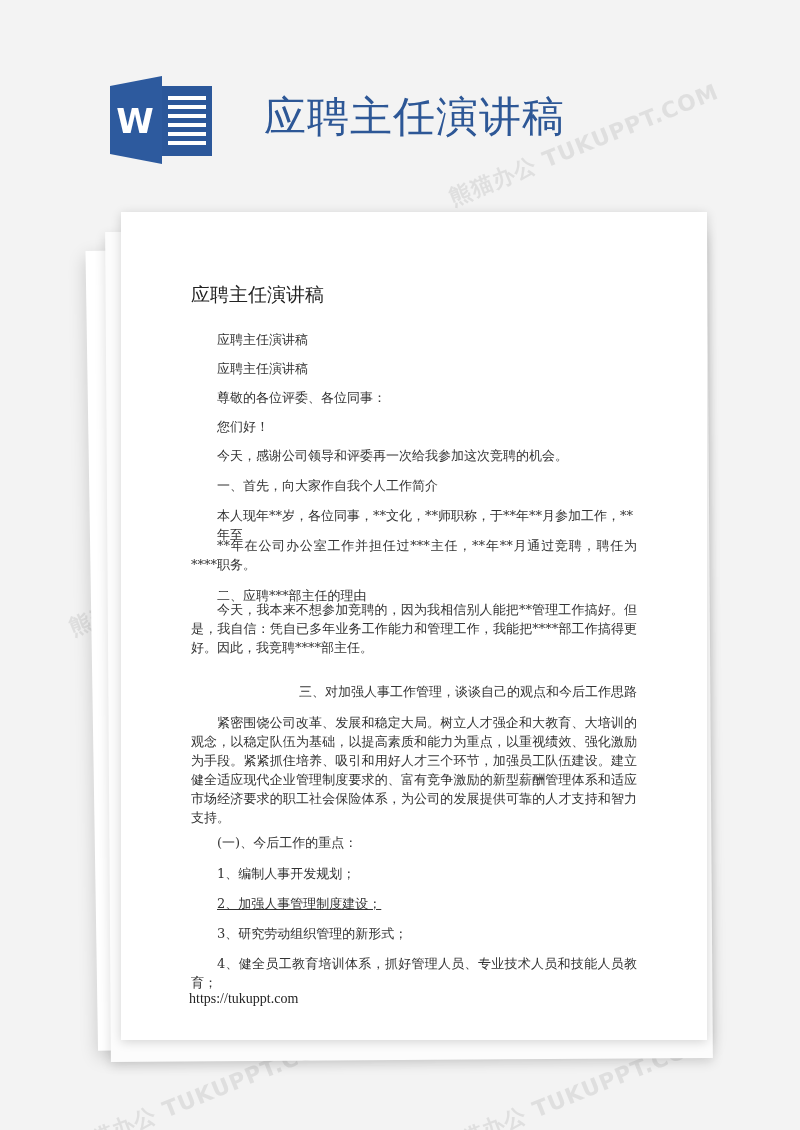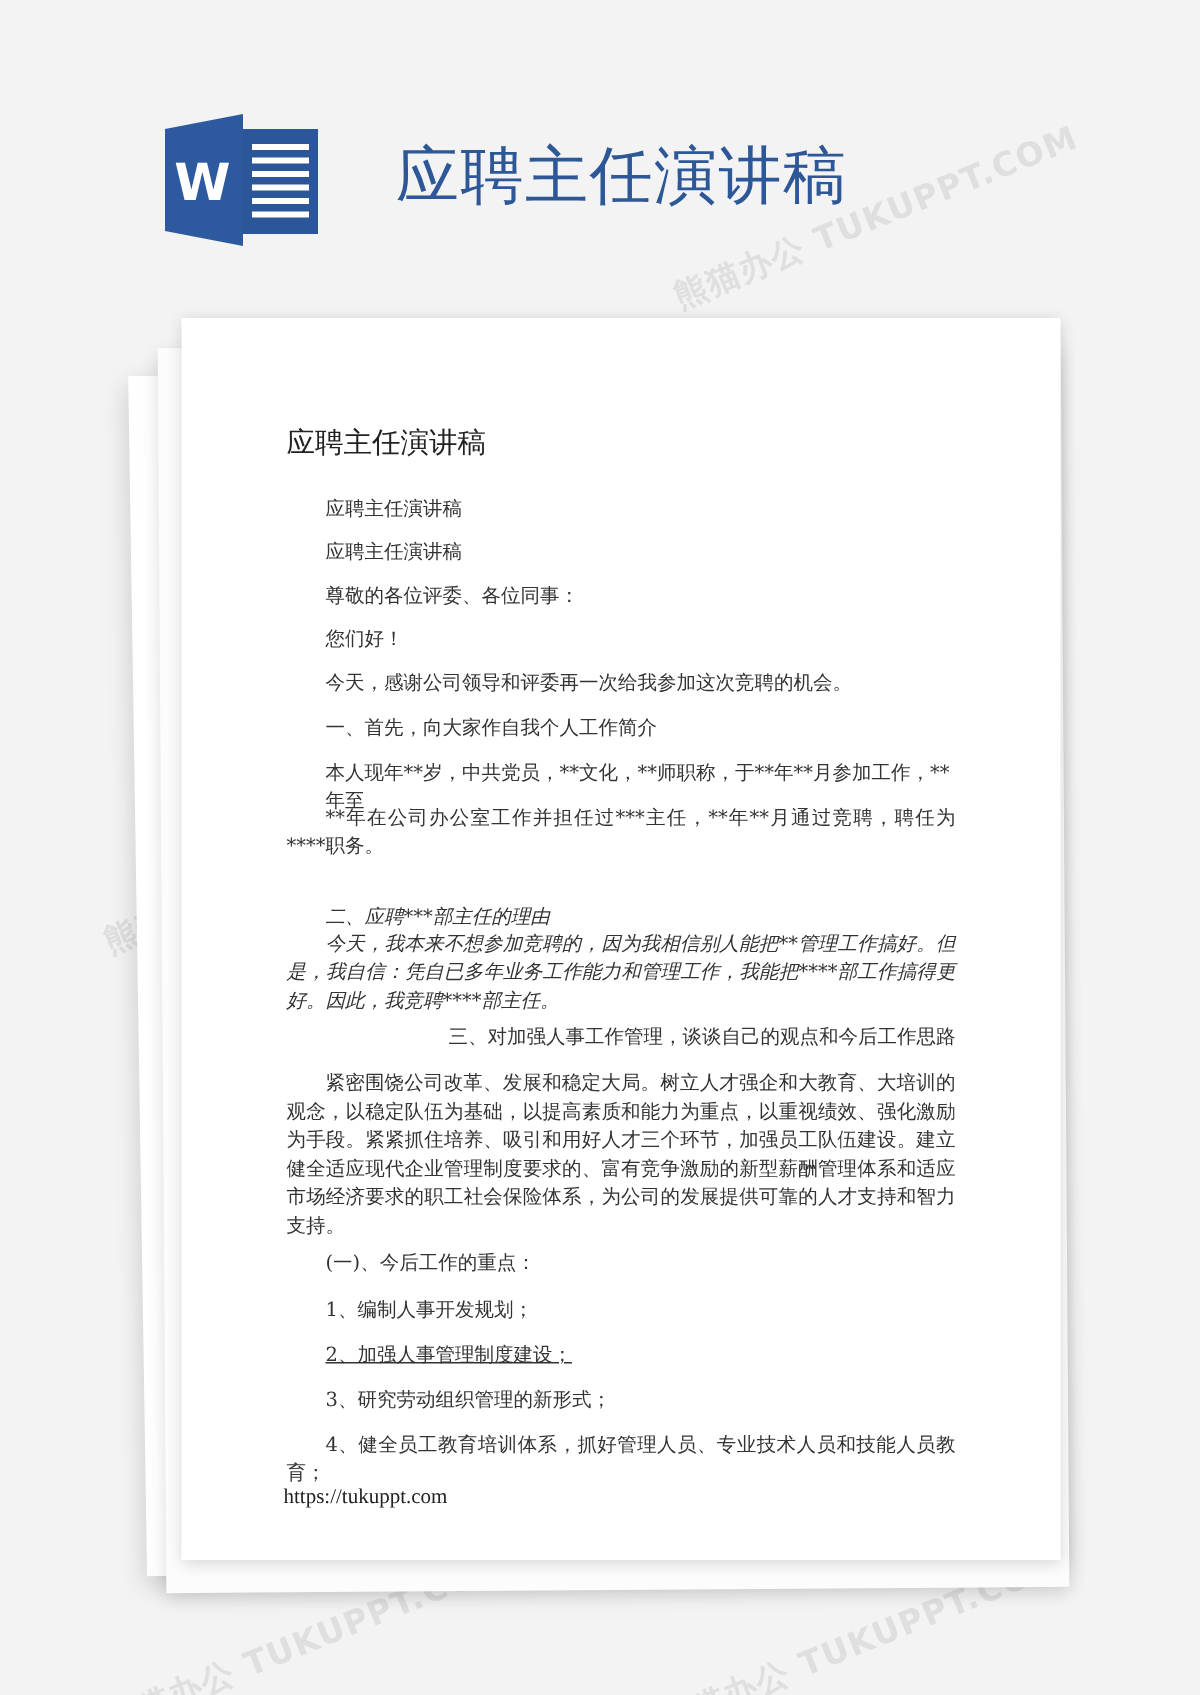--- a/index.html
+++ b/index.html
@@ -79,24 +79,24 @@
 <div class="page">
   <div class="doc-title">应聘主任演讲稿</div>
 
   <div class="body">
     <div class="p ind" style="top:6px;">应聘主任演讲稿</div>
     <div class="p ind" style="top:35px;">应聘主任演讲稿</div>
     <div class="p ind" style="top:64px;">尊敬的各位评委、各位同事：</div>
     <div class="p ind" style="top:93px;">您们好！</div>
     <div class="p ind" style="top:122px;">今天，感谢公司领导和评委再一次给我参加这次竞聘的机会。</div>
     <div class="p ind" style="top:152px;">一、首先，向大家作自我个人工作简介</div>
-    <div class="p ind" style="top:182px;">本人现年**岁，中共党员，**文化，**师职称，于**年**月参加工作，**年至</div>
+    <div class="p ind" style="top:182px;">本人现年**岁，各位同事，**文化，**师职称，于**年**月参加工作，**年至</div>
     <div class="p para" style="top:212px;">**年在公司办公室工作并担任过***主任，**年**月通过竞聘，聘任为****职务。</div>
-    <div class="p ind" style="top:278px;font-style:italic;">二、应聘***部主任的理由</div>
-    <div class="p para" style="top:296px;font-style:italic;">今天，我本来不想参加竞聘的，因为我相信别人能把**管理工作搞好。但是，我自信：凭自已多年业务工作能力和管理工作，我能把****部工作搞得更好。因此，我竞聘****部主任。</div>
+    <div class="p ind" style="top:262px;">二、应聘***部主任的理由</div>
+    <div class="p para" style="top:276px;">今天，我本来不想参加竞聘的，因为我相信别人能把**管理工作搞好。但是，我自信：凭自已多年业务工作能力和管理工作，我能把****部工作搞得更好。因此，我竞聘****部主任。</div>
     <div class="p ind" style="top:358px;text-align:right;">三、对加强人事工作管理，谈谈自己的观点和今后工作思路</div>
     <div class="p para" style="top:389px;">紧密围饶公司改革、发展和稳定大局。树立人才强企和大教育、大培训的观念，以稳定队伍为基础，以提高素质和能力为重点，以重视绩效、强化激励为手段。紧紧抓住培养、吸引和用好人才三个环节，加强员工队伍建设。建立健全适应现代企业管理制度要求的、富有竞争激励的新型薪酬管理体系和适应市场经济要求的职工社会保险体系，为公司的发展提供可靠的人才支持和智力支持。</div>
     <div class="p ind" style="top:509px;">(一)、今后工作的重点：</div>
     <div class="p ind" style="top:540px;">1、编制人事开发规划；</div>
     <div class="p ind" style="top:570px;text-decoration:underline;">2、加强人事管理制度建设；</div>
     <div class="p ind" style="top:600px;">3、研究劳动组织管理的新形式；</div>
     <div class="p para" style="top:630px;">4、健全员工教育培训体系，抓好管理人员、专业技术人员和技能人员教育；</div>
   </div>
 
   <div class="footer-url">https://tukuppt.com</div>

